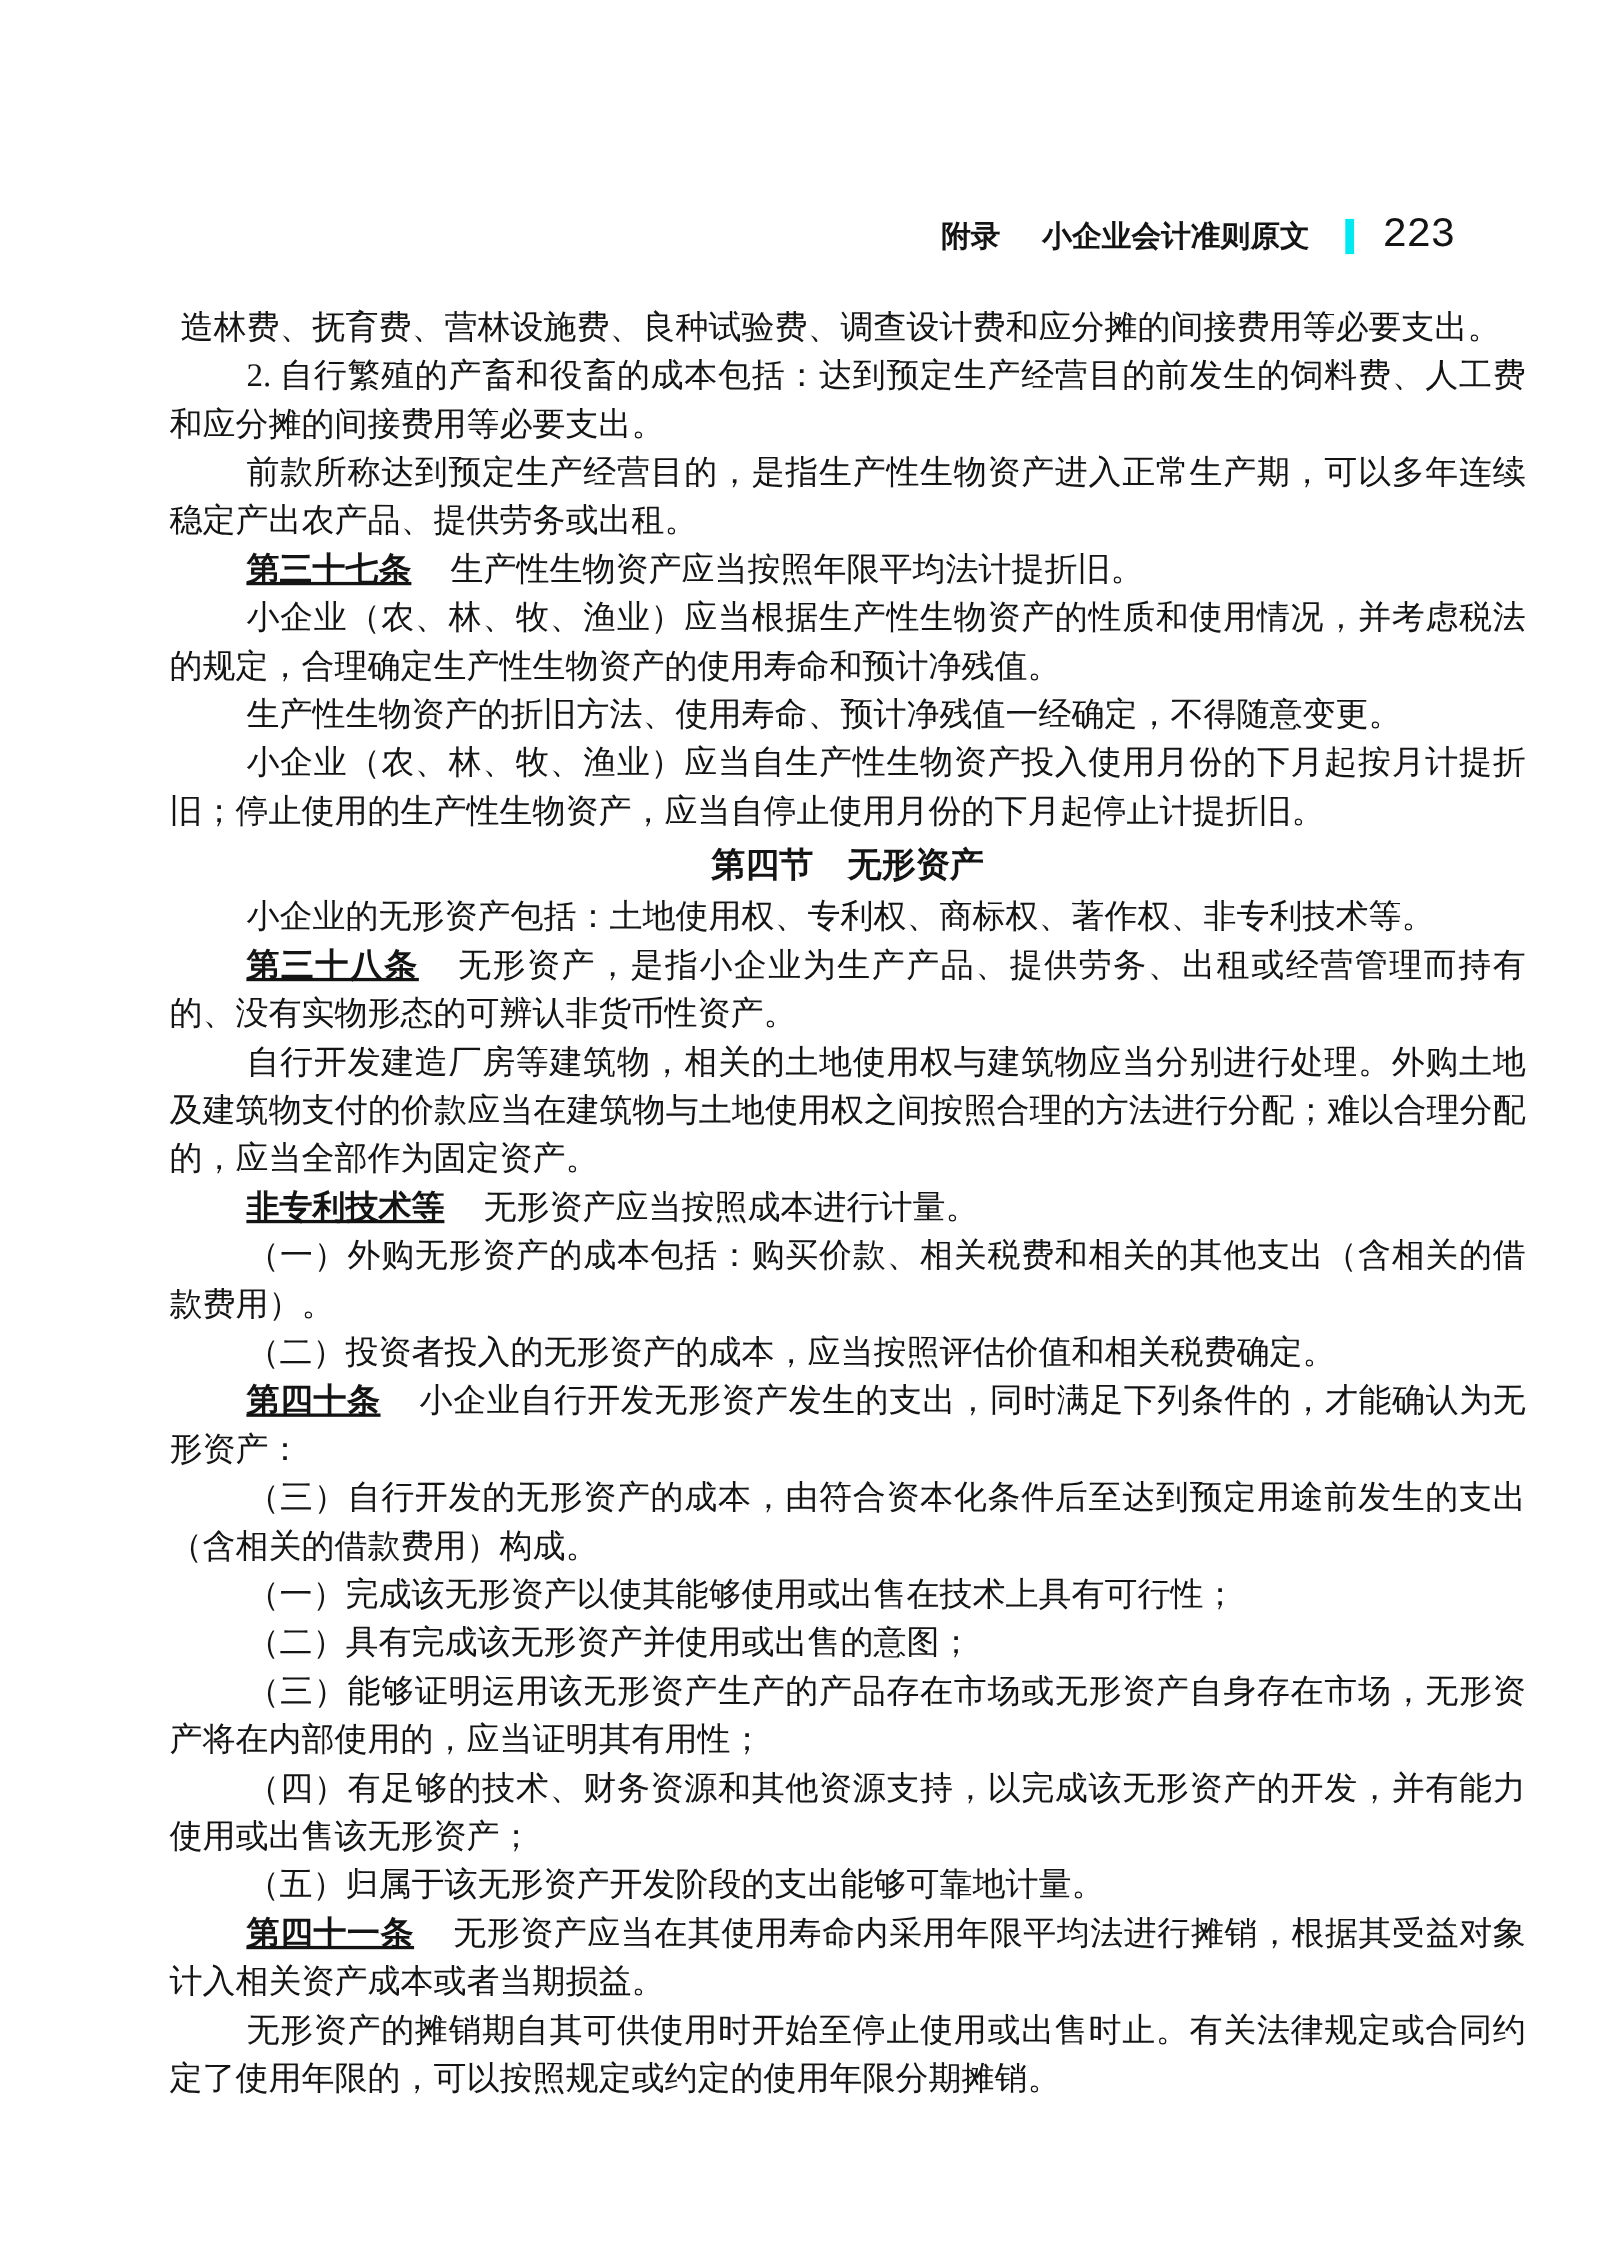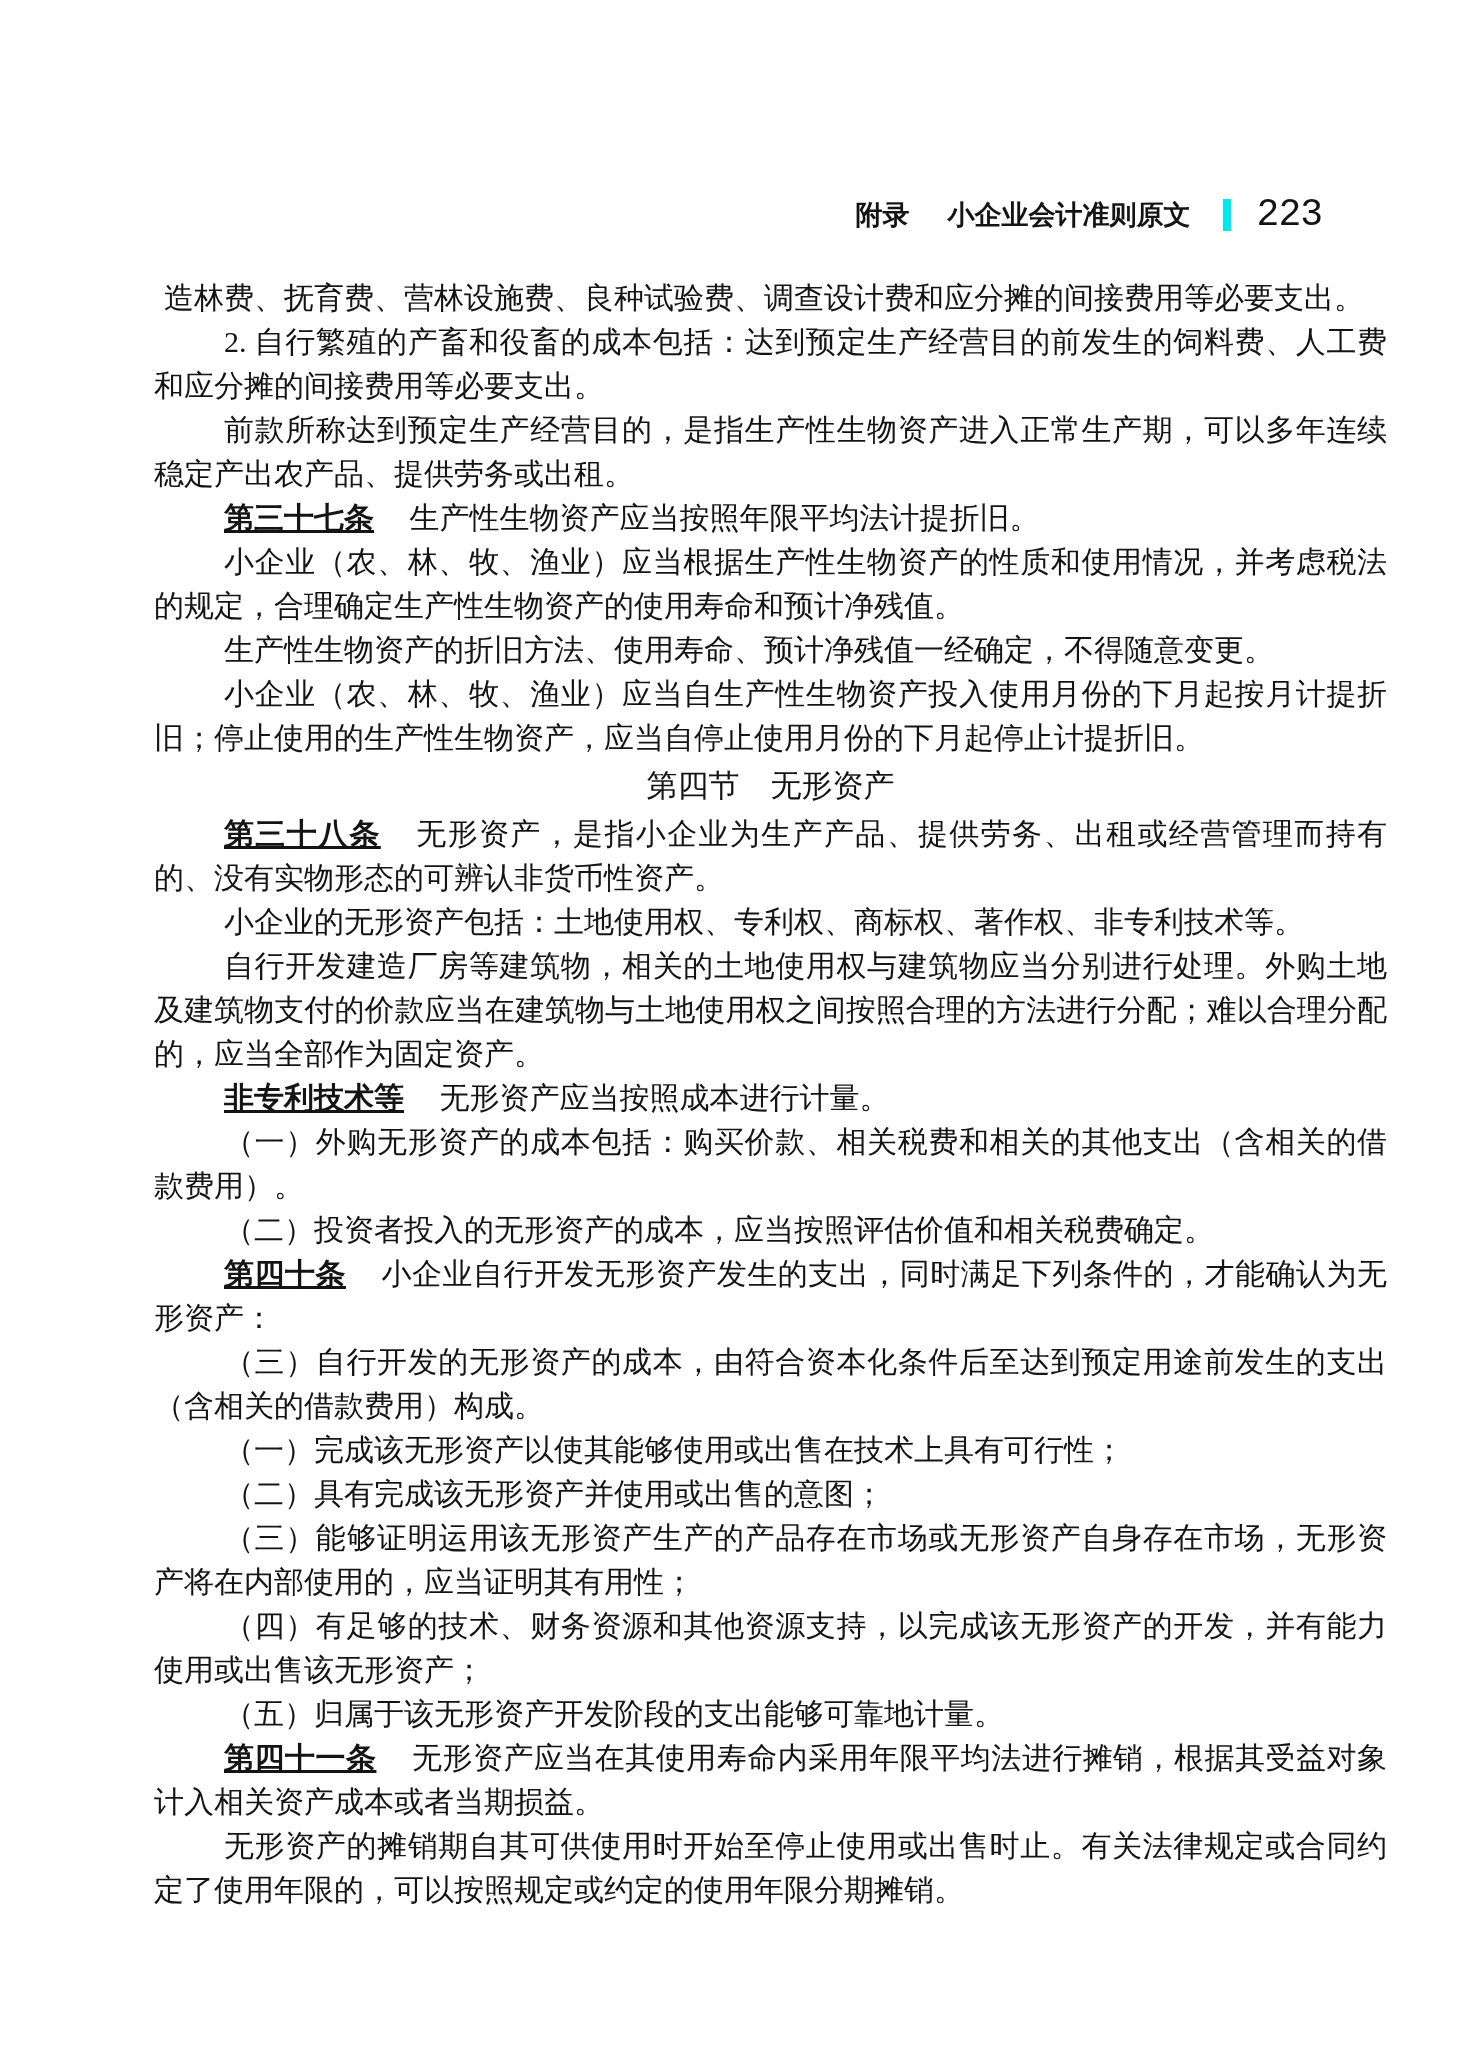--- a/index.html
+++ b/index.html
@@ -63,21 +63,21 @@
   .page-body p.indent { text-indent: 2em; }
   .page-body .lead {
     font-weight: bold;
     margin-right: 0.85em;
     text-decoration: underline;
   }
   .page-body h2.section-heading {
     text-align: center;
     text-indent: 0;
     font-size: 31px;
-    font-weight: normal;
+    font-weight: bold;
     line-height: 48px;
     margin: 2px 0;
   }
 </style>
 </head>
 <body>
 
 <div class="page">
 
   <div class="running-header">
@@ -89,22 +89,22 @@
 
   <div class="page-body">
       <p class=""><span>造林费、抚育费、营林设施费、良种试验费、调查设计费和应分摊的间接费用等必要支出。</span></p>
       <p class="indent"><span>2. 自行繁殖的产畜和役畜的成本包括：达到预定生产经营目的前发生的饲料费、人工费和应分摊的间接费用等必要支出。</span></p>
       <p class="indent"><span>前款所称达到预定生产经营目的，是指生产性生物资产进入正常生产期，可以多年连续稳定产出农产品、提供劳务或出租。</span></p>
       <p class="indent"><span class="lead">第三十七条</span><span>生产性生物资产应当按照年限平均法计提折旧。</span></p>
       <p class="indent"><span>小企业（农、林、牧、渔业）应当根据生产性生物资产的性质和使用情况，并考虑税法的规定，合理确定生产性生物资产的使用寿命和预计净残值。</span></p>
       <p class="indent"><span>生产性生物资产的折旧方法、使用寿命、预计净残值一经确定，不得随意变更。</span></p>
       <p class="indent"><span>小企业（农、林、牧、渔业）应当自生产性生物资产投入使用月份的下月起按月计提折旧；停止使用的生产性生物资产，应当自停止使用月份的下月起停止计提折旧。</span></p>
       <h2 class="section-heading">第四节　无形资产</h2>
+      <p class="indent"><span>小企业的无形资产包括：土地使用权、专利权、商标权、著作权、非专利技术等。</span></p>
       <p class="indent"><span class="lead">第三十八条</span><span>无形资产，是指小企业为生产产品、提供劳务、出租或经营管理而持有的、没有实物形态的可辨认非货币性资产。</span></p>
-      <p class="indent"><span>小企业的无形资产包括：土地使用权、专利权、商标权、著作权、非专利技术等。</span></p>
       <p class="indent"><span>自行开发建造厂房等建筑物，相关的土地使用权与建筑物应当分别进行处理。外购土地及建筑物支付的价款应当在建筑物与土地使用权之间按照合理的方法进行分配；难以合理分配的，应当全部作为固定资产。</span></p>
       <p class="indent"><span class="lead">非专利技术等</span><span>无形资产应当按照成本进行计量。</span></p>
       <p class="indent"><span>（一）外购无形资产的成本包括：购买价款、相关税费和相关的其他支出（含相关的借款费用）。</span></p>
       <p class="indent"><span>（二）投资者投入的无形资产的成本，应当按照评估价值和相关税费确定。</span></p>
       <p class="indent"><span class="lead">第四十条</span><span>小企业自行开发无形资产发生的支出，同时满足下列条件的，才能确认为无形资产：</span></p>
       <p class="indent"><span>（三）自行开发的无形资产的成本，由符合资本化条件后至达到预定用途前发生的支出（含相关的借款费用）构成。</span></p>
       <p class="indent"><span>（一）完成该无形资产以使其能够使用或出售在技术上具有可行性；</span></p>
       <p class="indent"><span>（二）具有完成该无形资产并使用或出售的意图；</span></p>
       <p class="indent"><span>（三）能够证明运用该无形资产生产的产品存在市场或无形资产自身存在市场，无形资产将在内部使用的，应当证明其有用性；</span></p>
       <p class="indent"><span>（四）有足够的技术、财务资源和其他资源支持，以完成该无形资产的开发，并有能力使用或出售该无形资产；</span></p>

